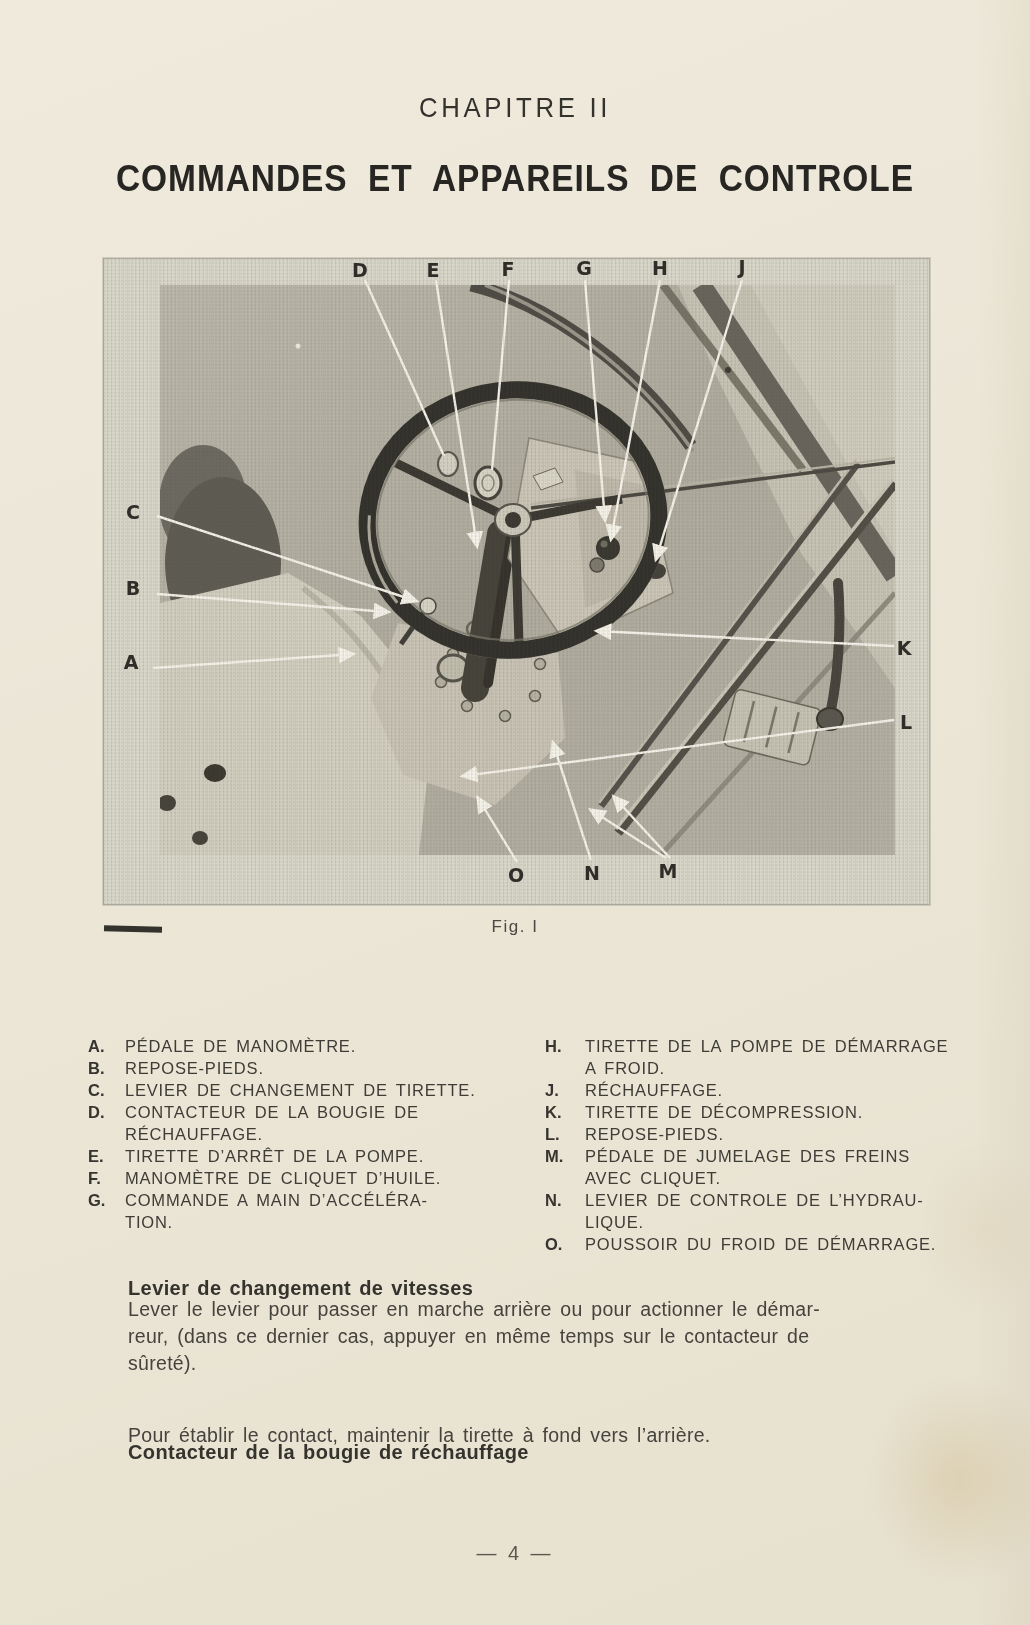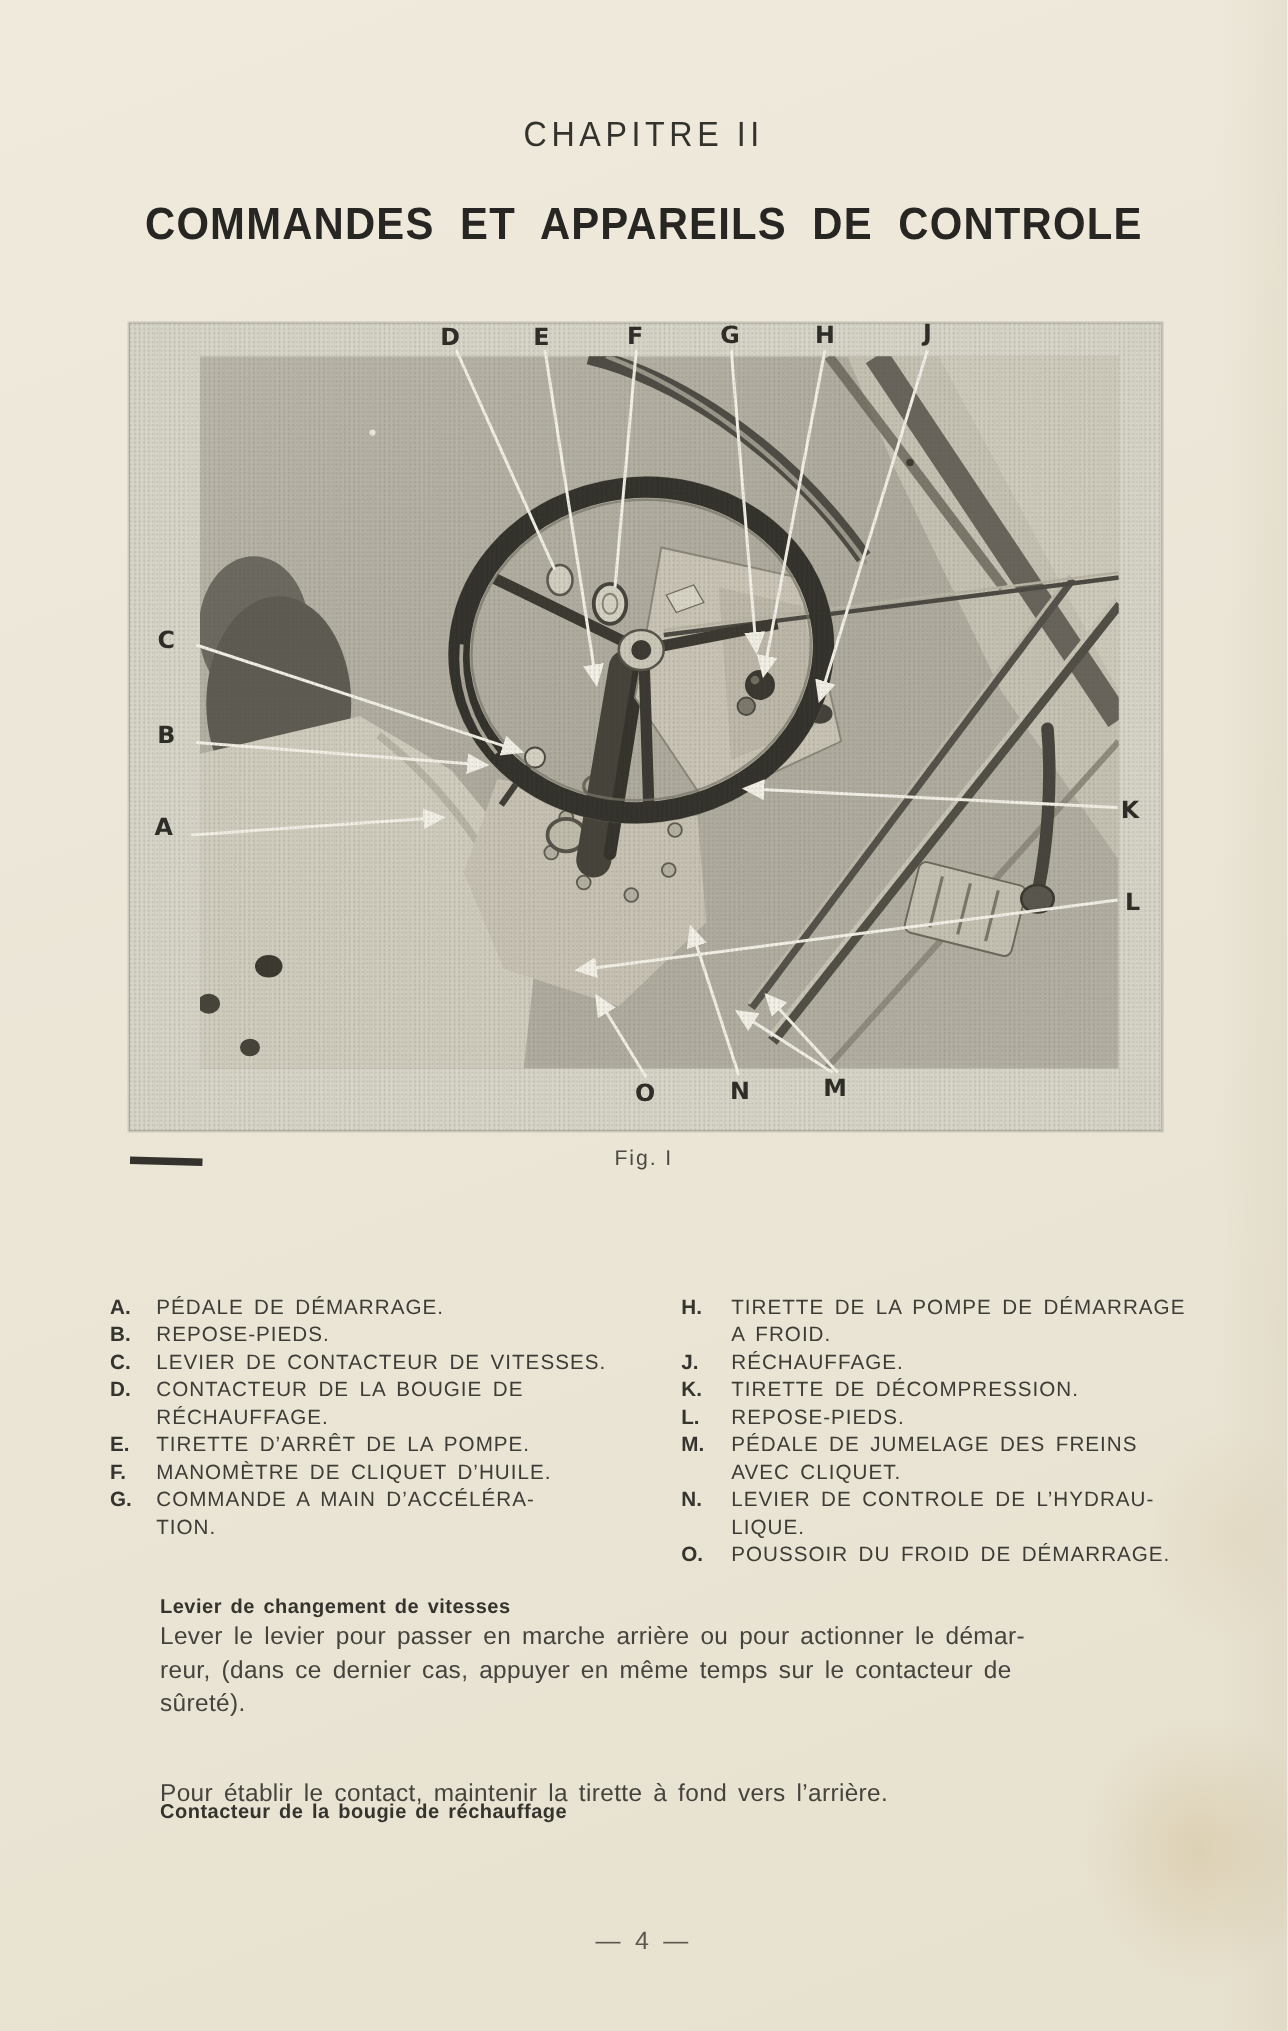--- a/index.html
+++ b/index.html
@@ -53,21 +53,21 @@
   .leg-col{display:flex;flex-direction:column;}
   .leg-col.left{width:415px;}
   .leg-col.right{width:421px;}
   .leg-item{display:flex;align-items:flex-start;}
   .leg-key{flex:0 0 37px;font-weight:bold;color:#35342e;letter-spacing:0;}
   .leg-col.right .leg-key{flex-basis:40px;}
   .leg-text{flex:1;white-space:pre-line;}
 
   .sec-head{
     position:absolute;left:128px;margin:0;
-    font-size:16px;font-weight:bold;color:#34332d;letter-spacing:.4px;word-spacing:2px;
+    font-size:20px;font-weight:bold;color:#34332d;letter-spacing:.4px;word-spacing:2px;
   }
   .para{
     position:absolute;left:128px;width:835px;margin:0;
     font-size:19.5px;line-height:27px;color:#454younger;color:#45433d;
     letter-spacing:.3px;word-spacing:3px;white-space:pre-line;
   }
   .page-num{
     position:absolute;top:1542px;left:0;right:0;text-align:center;
     font-size:20px;letter-spacing:3px;color:#5a584f;
   }
@@ -233,29 +233,29 @@
   <span class="fig-letter" style="left:565px;top:613px">M</span>
 </div>
 
 <div class="plate-mark"></div>
 <div class="fig-caption">Fig. I</div>
 
 <div class="legend">
   <div class="leg-col left">
     <div class="leg-item">
         <span class="leg-key">A.</span>
-        <span class="leg-text">PÉDALE DE DÉMARRAGE.</span>
+        <span class="leg-text">PÉDALE DE MANOMÈTRE.</span>
       </div>
     <div class="leg-item">
         <span class="leg-key">B.</span>
         <span class="leg-text">REPOSE-PIEDS.</span>
       </div>
     <div class="leg-item">
         <span class="leg-key">C.</span>
-        <span class="leg-text">LEVIER DE CONTACTEUR DE VITESSES.</span>
+        <span class="leg-text">LEVIER DE CHANGEMENT DE TIRETTE.</span>
       </div>
     <div class="leg-item">
         <span class="leg-key">D.</span>
         <span class="leg-text">CONTACTEUR DE LA BOUGIE DE
 RÉCHAUFFAGE.</span>
       </div>
     <div class="leg-item">
         <span class="leg-key">E.</span>
         <span class="leg-text">TIRETTE D’ARRÊT DE LA POMPE.</span>
       </div>

